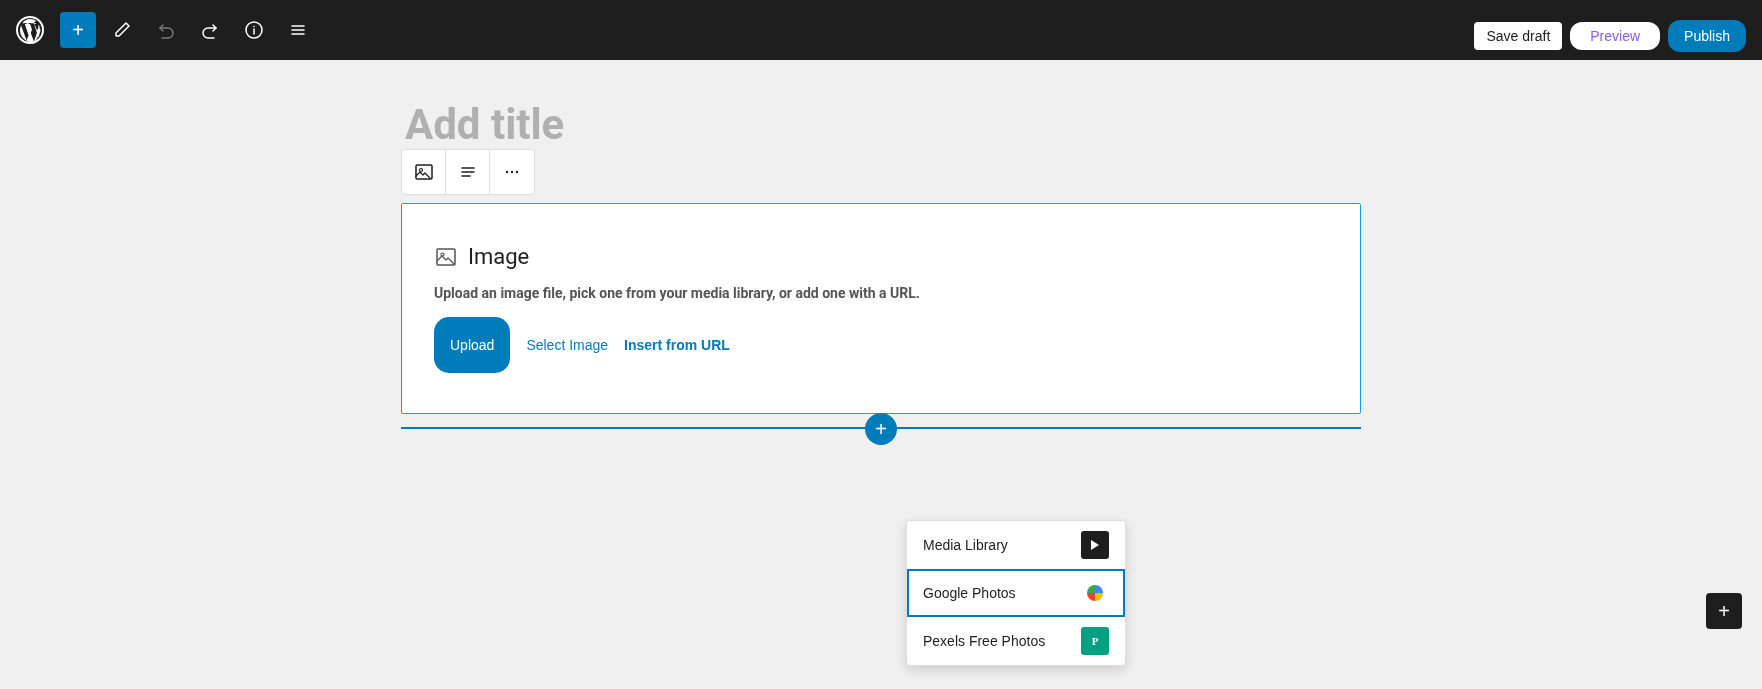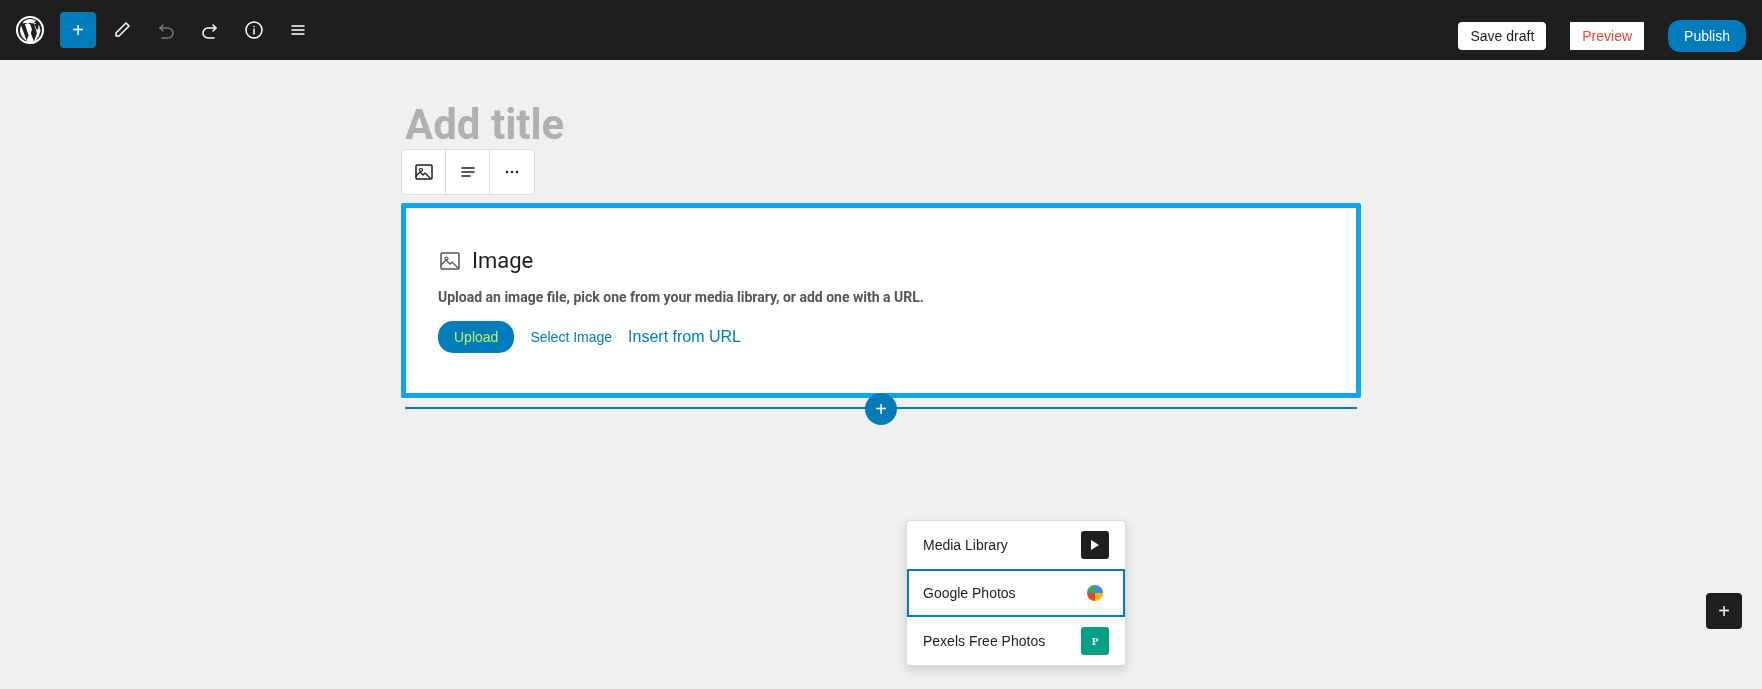--- a/index.html
+++ b/index.html
@@ -52,40 +52,40 @@
     }
     .toolbar-btn.disabled { opacity: 0.4; cursor: default; }
 
     .toolbar-right {
       position: absolute;
       right: 16px;
       top: 0;
       height: 71px;
       display: flex;
       align-items: center;
-      gap: 24px;
+      gap: 8px;
     }
     .save-draft-btn {
       background: transparent;
       border: none;
       color: #1e1e1e;
       font-size: 14px;
       cursor: pointer;
       padding: 6px 12px;
       border-radius: 4px;
       background: #fff;
     }
     .preview-btn {
       background: transparent;
       border: none;
-      color: #ef4444;
-      font-size: 14px;
-      cursor: pointer;
-      padding: 6px 12px;
-      border-radius: 0;
+      color: #8b5cf6;
+      font-size: 14px;
+      cursor: pointer;
+      padding: 6px 20px;
+      border-radius: 12px;
       background: #fff;
     }
     .publish-btn {
       background: #007cba;
       border: none;
       color: #fff;
       font-size: 14px;
       font-weight: 500;
       cursor: pointer;
       padding: 8px 16px;
@@ -139,21 +139,21 @@
       justify-content: center;
       font-size: 16px;
       color: #1e1e1e;
       border-right: 1px solid #ddd;
     }
     .block-toolbar-btn:last-child { border-right: none; }
 
     
     .image-block {
       background: #fff;
-      border: 5px solid #0ea5e9;
+      border: 1px solid #0ea5e9;
       border-radius: 2px;
       padding: 40px 32px;
       width: 100%;
       position: relative;
     }
 
     .image-block-header {
       display: flex;
       align-items: center;
       gap: 10px;
@@ -175,43 +175,44 @@
       font-weight: bold;
     }
 
     .image-block-actions {
       display: flex;
       align-items: center;
       gap: 16px;
     }
     .upload-btn {
       background: #007cba;
-      color: #bef264;
-      border: none;
-      padding: 8px 16px;
+      color: #ffffff;
+      border: none;
+      padding: 20px 16px;
       border-radius: 15px;
       font-size: 14px;
       cursor: pointer;
       font-weight: 500;
     }
     .select-image-link {
       color: #007cba;
       font-size: 14px;
       cursor: pointer;
       background: none;
       border: none;
       text-decoration: none;
     }
     .insert-url-link {
       color: #007cba;
-      font-size: 16px;
+      font-size: 14px;
       cursor: pointer;
       background: none;
       border: none;
       text-decoration: none;
+      font-weight: bold;
     }
 
     
     .dropdown-menu {
       position: absolute;
       left: 505px;
       top: 420px;
       background: #fff;
       border: 1px solid #ddd;
       border-radius: 4px;

